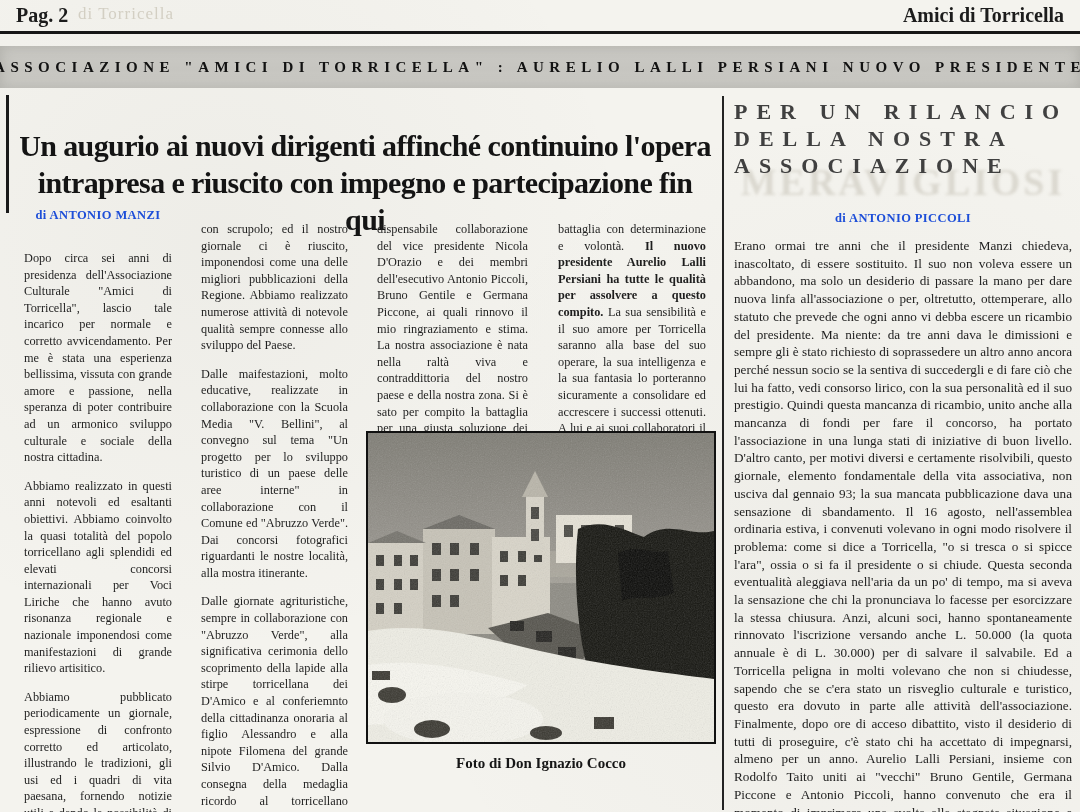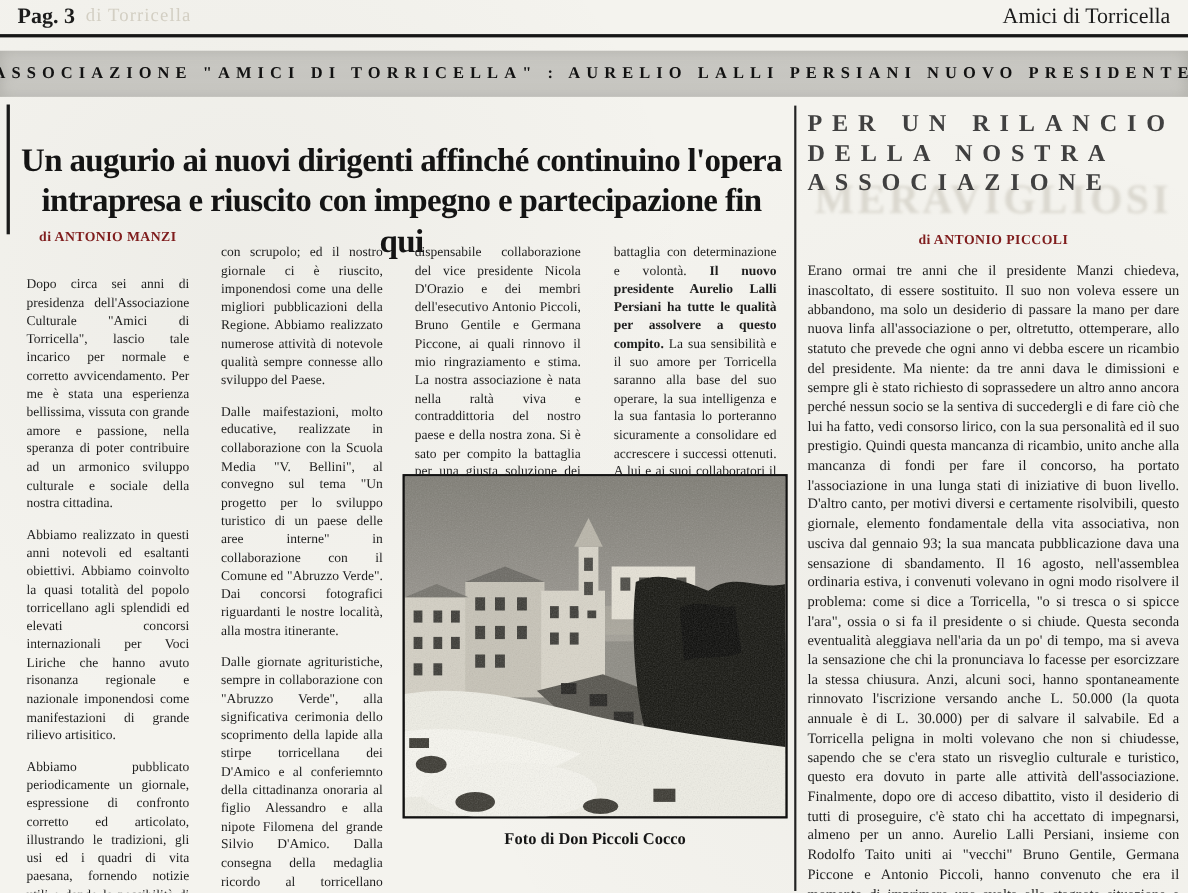--- a/index.html
+++ b/index.html
@@ -10,21 +10,21 @@
     color:#1c1c1c;
   }
   .paper-noise{
     position:absolute;inset:0;pointer-events:none;
     background:
       radial-gradient(circle at 20% 30%, rgba(120,120,110,0.05), transparent 40%),
       radial-gradient(circle at 80% 70%, rgba(120,120,110,0.05), transparent 45%);
   }
   
   .hdr-left{position:absolute;left:16px;top:4px;font-size:20px;font-weight:bold;}
-  .hdr-right{position:absolute;right:16px;top:4px;font-size:20px;font-weight:normal;}
+  .hdr-right{position:absolute;right:16px;top:4px;font-size:20px;font-weight:bold;}
   .ghost-top{
     position:absolute;left:78px;top:4px;font-size:17px;font-weight:normal;
     color:#c9c4b6;opacity:.75;filter:blur(.6px);letter-spacing:1px;
   }
   .top-rule{position:absolute;left:0;top:31px;width:1080px;height:3px;background:#161616;}
   .banner{
     position:absolute;left:0;top:46px;width:1080px;height:42px;
     background:linear-gradient(180deg,#cbcac5 0%,#c6c5c0 55%,#cdccc7 100%);
     display:flex;align-items:center;justify-content:center;
     box-shadow:inset 0 0 14px rgba(90,90,85,.25);
@@ -32,21 +32,21 @@
   .banner span{
     font-size:15px;font-weight:bold;letter-spacing:5.5px;color:#121212;white-space:nowrap;
   }
   .edge-artifact{position:absolute;left:6px;top:95px;width:3px;height:118px;background:#1a1a1a;}
   
   .headline{
     position:absolute;left:18px;top:104px;width:694px;text-align:center;
     font-size:30px;font-weight:bold;line-height:37px;letter-spacing:-0.6px;color:#141414;margin-top:23px;
   }
   .byline{
-    font-size:12.5px;font-weight:bold;text-align:center;letter-spacing:.4px;color:#7f1d1d;
+    font-size:12.5px;font-weight:bold;text-align:center;letter-spacing:.4px;color:#1d4ed8;
   }
   .byline.manzi{position:absolute;left:12px;top:208px;width:172px;}
   .newscol{
     position:absolute;font-size:12.3px;line-height:16.6px;text-align:justify;color:#1e1e1e;
   }
   .newscol p{margin:12px;}
   .col1{left:12px;top:238px;width:172px;}
   .col2{left:189px;top:209px;width:171px;}
   .col3{left:365px;top:209px;width:175px;}
   .col4{left:546px;top:209px;width:172px;}
@@ -80,21 +80,21 @@
     position:absolute;left:0;top:139px;width:338px;
     font-size:13.2px;line-height:17.7px;text-align:justify;color:#1d1d1d;
   }
 </style>
 </head>
 <body>
 
 <div class="paper-noise"></div>
 
 <div class="ghost-top">di Torricella</div>
-<div class="hdr-left">Pag. 3</div>
+<div class="hdr-left">Pag. 2</div>
 <div class="hdr-right">Amici di Torricella</div>
 <div class="top-rule"></div>
 
 <div class="banner">
   <span>ASSOCIAZIONE "AMICI DI TORRICELLA" : AURELIO LALLI PERSIANI NUOVO PRESIDENTE</span>
 </div>
 
 <div class="edge-artifact"></div>
 
 <div class="headline">
@@ -207,21 +207,21 @@
       <ellipse cx="178" cy="300" rx="16" ry="7"></ellipse>
       <rect x="4" y="238" width="18" height="9"></rect>
       <rect x="226" y="284" width="20" height="12"></rect>
     </g>
 
     <rect x="0" y="0" width="346" height="309" filter="url(#grain)" opacity="0.22"></rect>
   </svg>
 </div>
 
 <div class="caption">
-  <div>Foto di Don Piccoli Cocco</div>
+  <div>Foto di Don Ignazio Cocco</div>
 </div>
 
 <div class="divider"></div>
 
 <div class="right-art">
   <div class="ghost-bleed">MERAVIGLIOSI</div>
   <div class="right-headline">
     <div>PER UN RILANCIO</div>
     <div>DELLA NOSTRA</div>
     <div>ASSOCIAZIONE</div>

